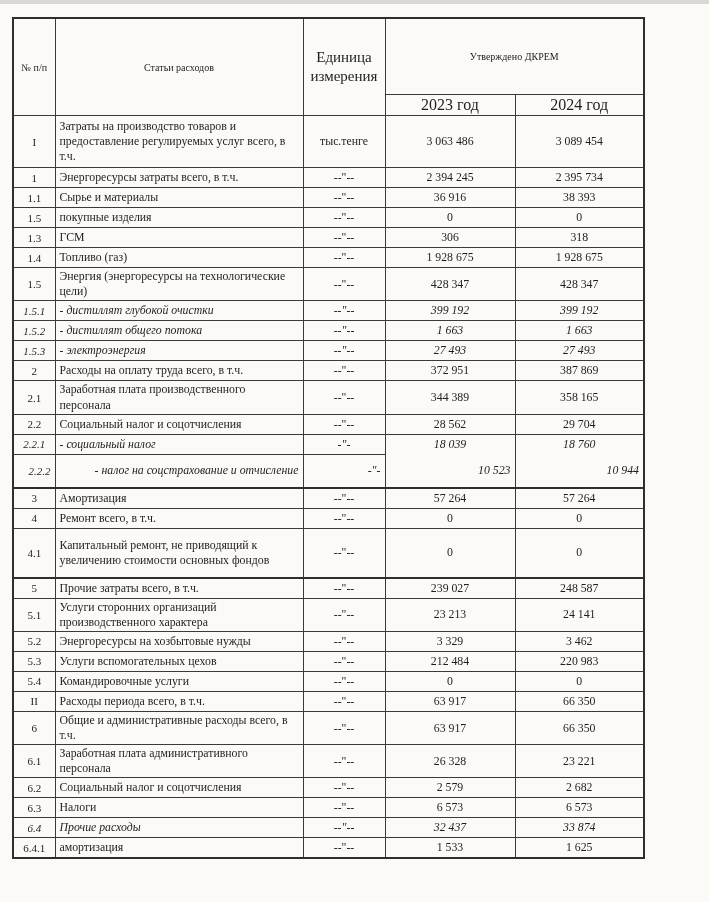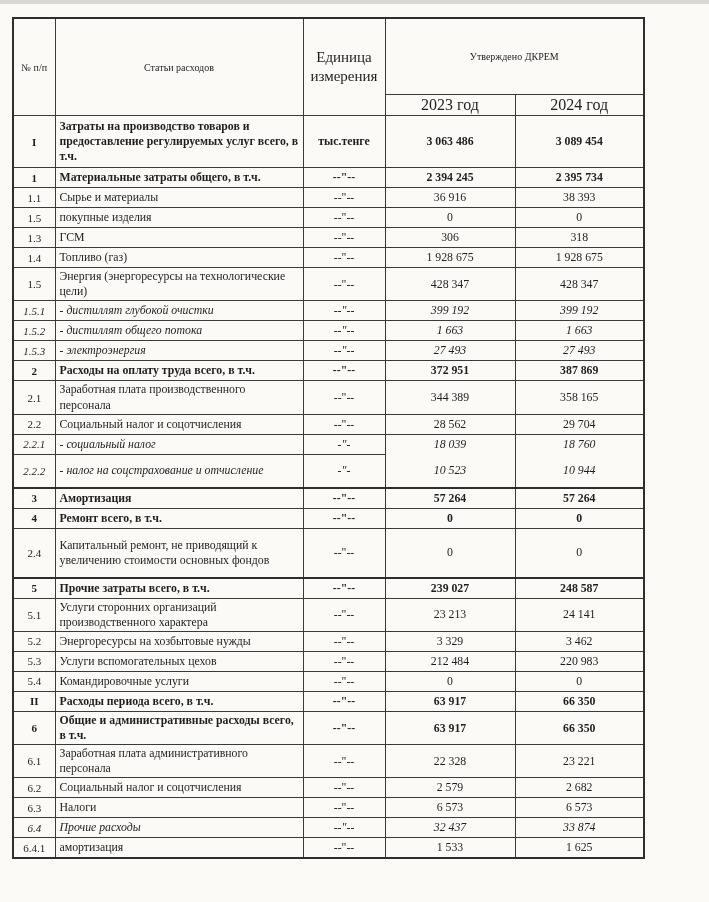--- a/index.html
+++ b/index.html
@@ -46,26 +46,26 @@
   }
   .h-top{height:73px;font-size:10px;}
   .h-approved{font-size:10px;text-align:center;}
   .h-year{height:18px;font-size:16px;font-weight:normal;}
   .h-unit{font-size:15px;line-height:1.25;}
   tbody td{height:17px;line-height:1.28;}
   td.c-num{text-align:center;font-size:11px;}
   td.c-name{text-align:left;}
   td.c-unit{text-align:center;}
   td.c-val{text-align:center;}
-  tr.bold td{font-weight:bold;}
+  tr.bold td{font-weight:normal;}
   tr.italic td{font-style:italic;margin-left:20px;}
   tr.thick-top td{border-top:2px solid #2e2e2e;}
   tr.merge-down td.c-val{border-bottom:none;}
   tr.merge-up td.c-val{border-top:none;}
-  tr.merge-up td{height:30px;}
+  tr.merge-up td{height:30px;text-align:right;}
   tr.spacious td{padding-top:9px;padding-bottom:9px;}
   tr.lead td{padding-top:3px;padding-bottom:3px;}
 </style>
 </head>
 <body>
 
 <div class="scan-top-band"></div>
 
 <div class="page">
 
@@ -93,21 +93,21 @@
     <tbody>
         <tr class="bold lead">
           <td class="c-num">I</td>
           <td class="c-name">Затраты на производство товаров и предоставление регулируемых услуг всего, в т.ч.</td>
           <td class="c-unit">тыс.тенге</td>
           <td class="c-val">3 063 486</td>
           <td class="c-val">3 089 454</td>
         </tr>
         <tr class="bold">
           <td class="c-num">1</td>
-          <td class="c-name">Материальные затраты общего, в т.ч.</td>
+          <td class="c-name">Энергоресурсы затраты всего, в т.ч.</td>
           <td class="c-unit">--"--</td>
           <td class="c-val">2 394 245</td>
           <td class="c-val">2 395 734</td>
         </tr>
         <tr class="normal">
           <td class="c-num">1.1</td>
           <td class="c-name">Сырье и материалы</td>
           <td class="c-unit">--"--</td>
           <td class="c-val">36 916</td>
           <td class="c-val">38 393</td>
@@ -204,21 +204,21 @@
           <td class="c-val">57 264</td>
         </tr>
         <tr class="bold">
           <td class="c-num">4</td>
           <td class="c-name">Ремонт всего, в т.ч.</td>
           <td class="c-unit">--"--</td>
           <td class="c-val">0</td>
           <td class="c-val">0</td>
         </tr>
         <tr class="normal spacious">
-          <td class="c-num">2.4</td>
+          <td class="c-num">4.1</td>
           <td class="c-name">Капитальный ремонт, не приводящий к увеличению стоимости основных фондов</td>
           <td class="c-unit">--"--</td>
           <td class="c-val">0</td>
           <td class="c-val">0</td>
         </tr>
         <tr class="bold thick-top">
           <td class="c-num">5</td>
           <td class="c-name">Прочие затраты всего, в т.ч.</td>
           <td class="c-unit">--"--</td>
           <td class="c-val">239 027</td>
@@ -263,21 +263,21 @@
           <td class="c-num">6</td>
           <td class="c-name">Общие и административные расходы всего, в т.ч.</td>
           <td class="c-unit">--"--</td>
           <td class="c-val">63 917</td>
           <td class="c-val">66 350</td>
         </tr>
         <tr class="normal">
           <td class="c-num">6.1</td>
           <td class="c-name">Заработная плата административного персонала</td>
           <td class="c-unit">--"--</td>
-          <td class="c-val">22 328</td>
+          <td class="c-val">26 328</td>
           <td class="c-val">23 221</td>
         </tr>
         <tr class="normal">
           <td class="c-num">6.2</td>
           <td class="c-name">Социальный налог и соцотчисления</td>
           <td class="c-unit">--"--</td>
           <td class="c-val">2 579</td>
           <td class="c-val">2 682</td>
         </tr>
         <tr class="normal">

